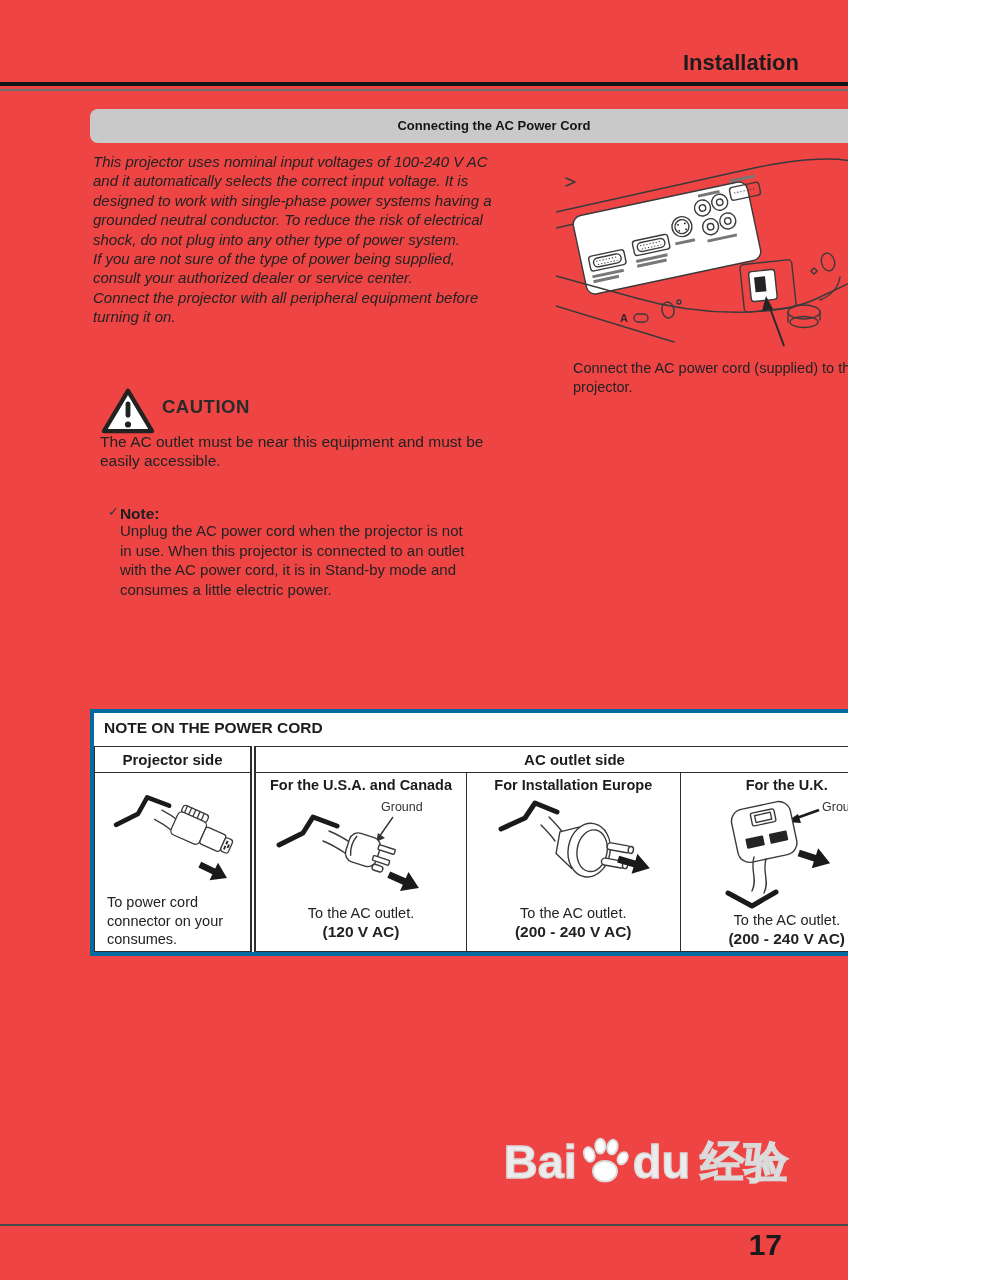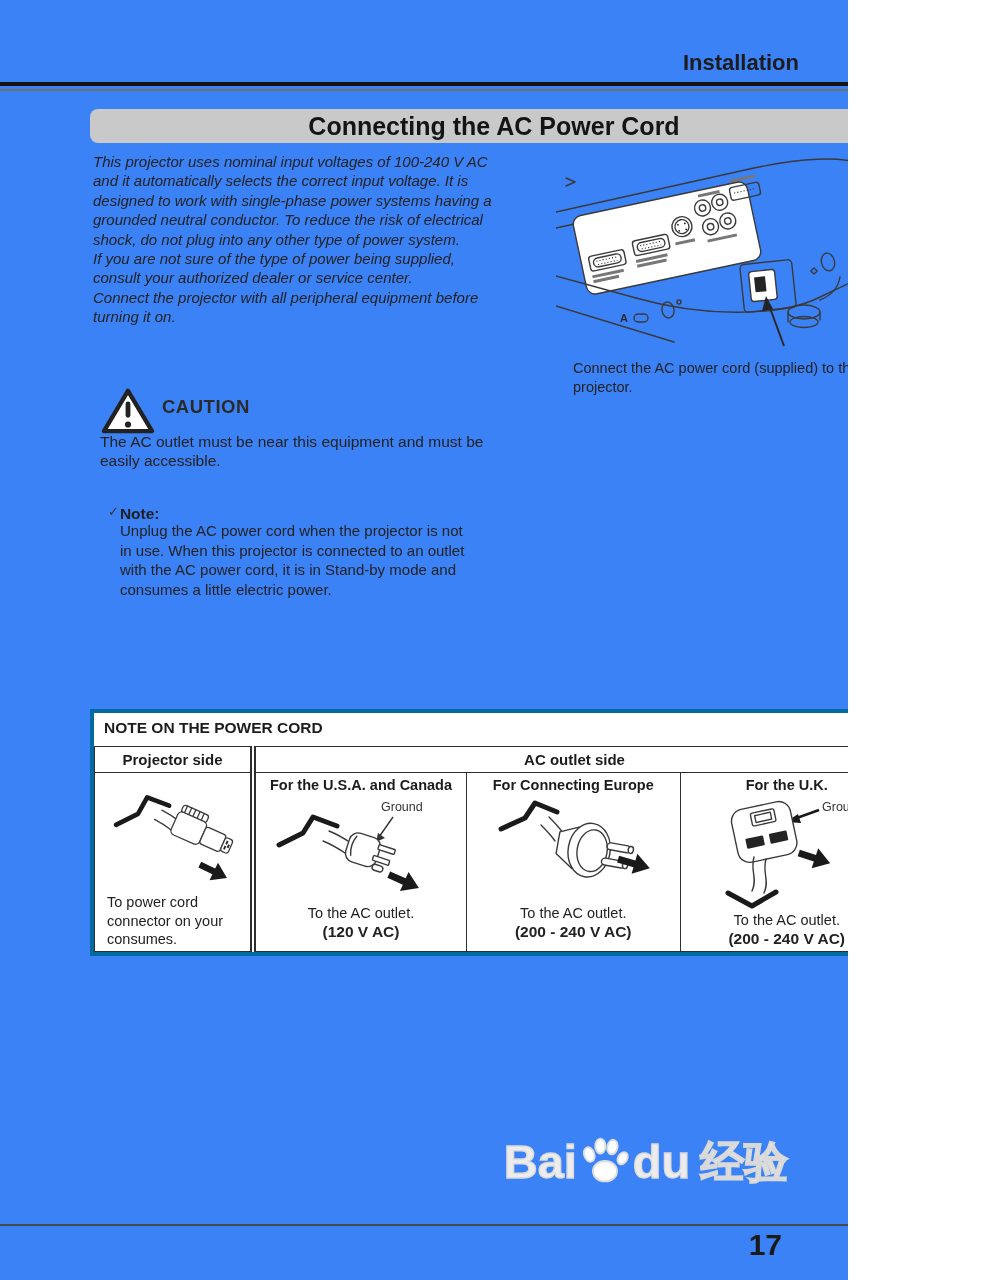--- a/index.html
+++ b/index.html
@@ -1,31 +1,31 @@
 <!DOCTYPE html>
 <html><head>
 <meta charset="utf-8">
 <style>
   html,body{margin:0;padding:0;background:#ffffff;}
   #page{
-    position:relative; width:848px; height:1280px; background:#3b82f6;
+    position:relative; width:848px; height:1280px; background:#ef4444;
     font-family:"Liberation Sans", sans-serif; color:#222; overflow:hidden;
   }
   .abs{position:absolute;}
   .prelines{white-space:pre-line;}
 
   
   #installation-label{top:50px; right:49px; font-size:22px; font-weight:bold; color:#1c1c1c;}
   #rule-top-thick{top:82px; left:0; width:989px; height:4px; background:#141414;}
   #rule-top-thin{top:89px; left:0; width:989px; height:2px; background:#6f6f6f;}
 
   #title-bar{
     top:109px; left:90px; width:808px; height:34px; background:#c9c9c9;
     border-radius:8px; text-align:center; line-height:34px;
-    font-size:25px; font-weight:bold; color:#141414;
+    font-size:13px; font-weight:bold; color:#141414;
   }
 
   #intro-text{top:152px; left:93px; width:480px; font-size:15px; line-height:19.4px;font-style:italic;}
 
   #projector-figure{top:146px; left:556px; width:330px; height:206px;}
   #figure-caption{top:359px; left:573px; width:310px; font-size:14.5px; line-height:19px;}
 
   #caution-triangle{top:386px; left:100px; width:56px; height:50px;}
   #caution-heading{top:396px; left:162px; font-size:18.5px; font-weight:bold; color:#2a2a2a; letter-spacing:0.5px;}
   #caution-text{top:432px; left:100px; width:440px; font-size:15.5px; line-height:19px;}
@@ -240,21 +240,21 @@
                 <polygon points="0,7 17,7 17,0 33,10.5 17,21 17,14 0,14" fill="#1a1a1a"></polygon>
               </g>
             </svg>
             <div class="cell-spacer"></div>
             <div class="outlet-caption">To the AC outlet.</div>
             <div class="outlet-voltage">(120 V AC)</div>
           </div>
         </td>
         <td class="c-eu bodycell">
           <div class="ocell">
-            <div class="region-heading">For Connecting Europe</div>
+            <div class="region-heading">For Installation Europe</div>
             <svg class="plug-art" width="160" height="108" viewBox="0 0 160 108">
               <path class="thick" d="M8 36 L32 25 L42 10 L64 19"></path>
               <path class="ln" d="M56 24 C 62 30 66 34 70 40"></path>
               <path class="ln" d="M48 32 C 54 38 58 42 62 48"></path>
               <g transform="rotate(10 95 58)">
                 <path class="lnf" d="M64 44 L82 36 L82 78 L64 66 Z"></path>
                 <ellipse class="lnf" cx="96" cy="57" rx="21" ry="27"></ellipse>
                 <ellipse class="ln" cx="99" cy="57" rx="15" ry="21"></ellipse>
                 <rect class="lnf" x="113" y="46" width="24" height="7" rx="3.5"></rect>
                 <ellipse class="lnf" cx="137" cy="49.5" rx="2.6" ry="3.5"></ellipse>

